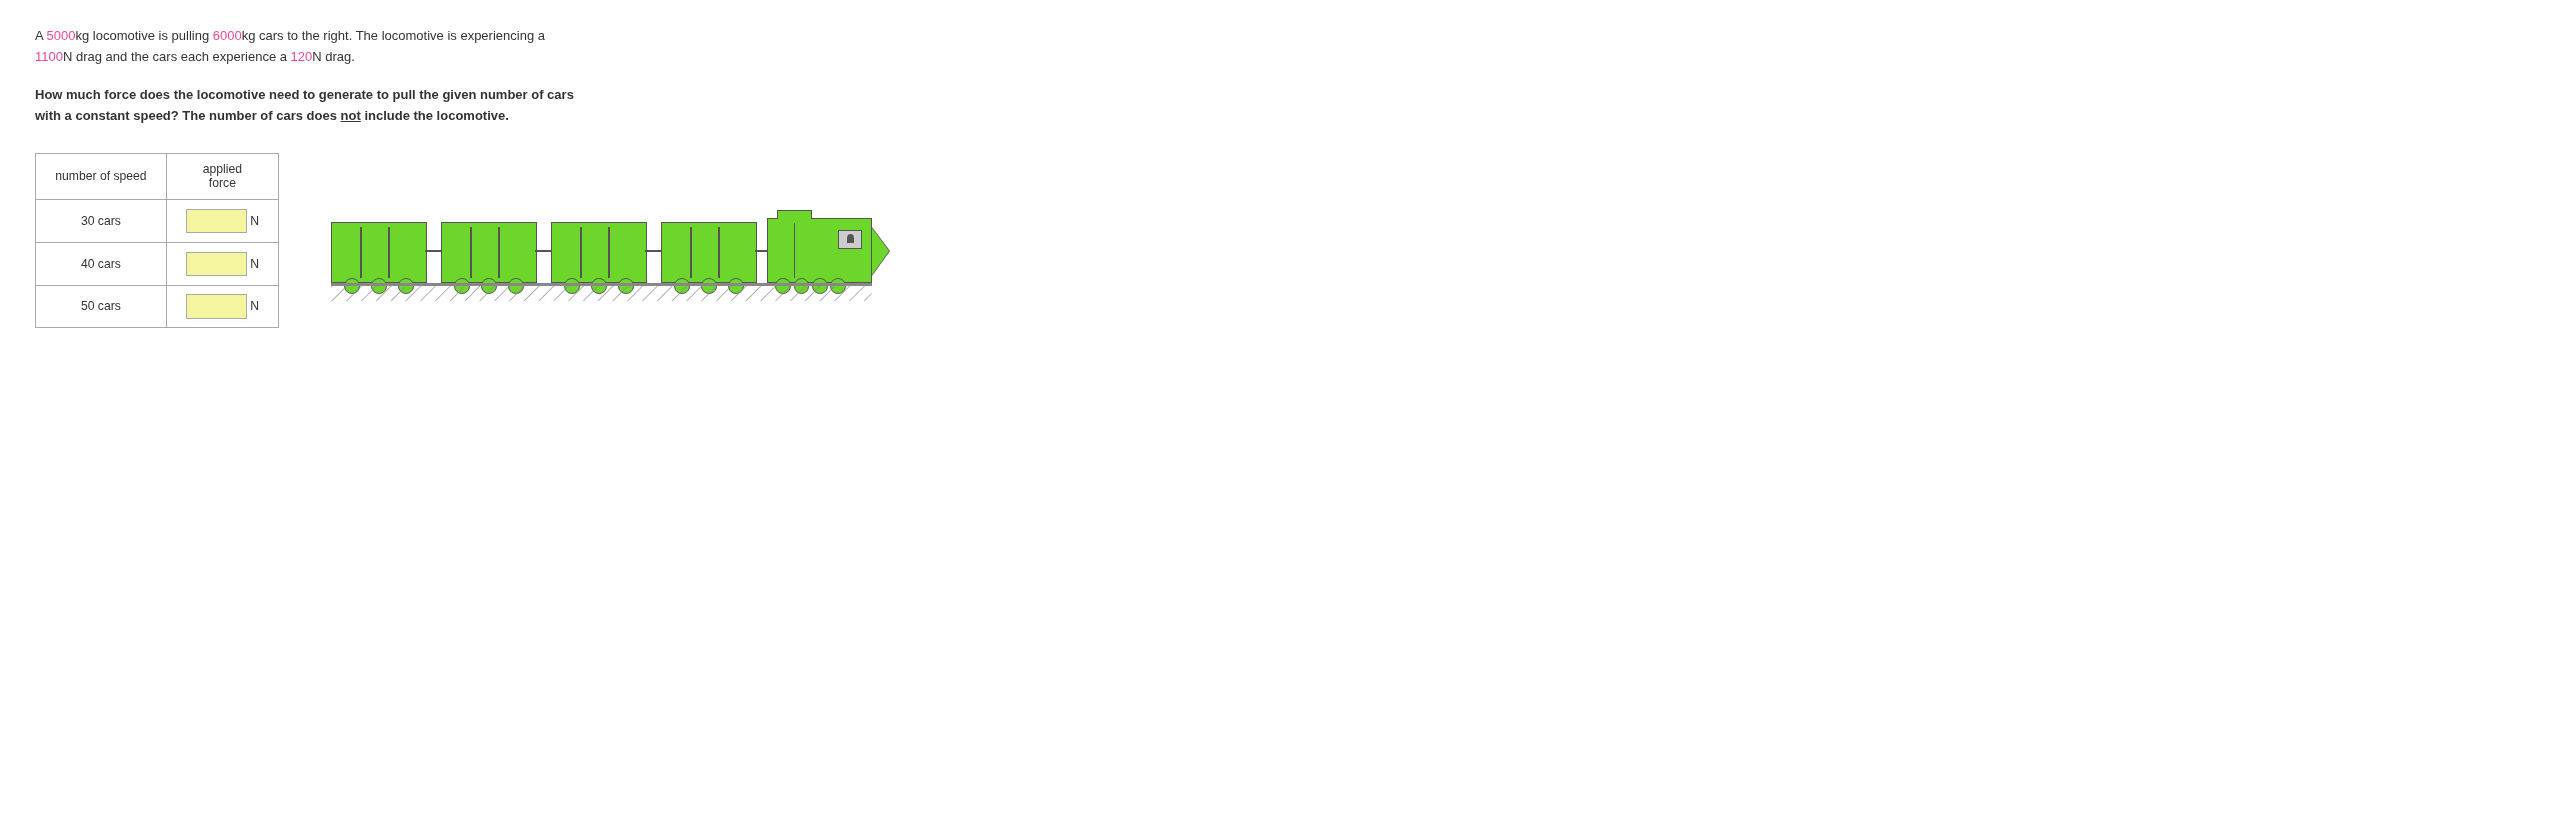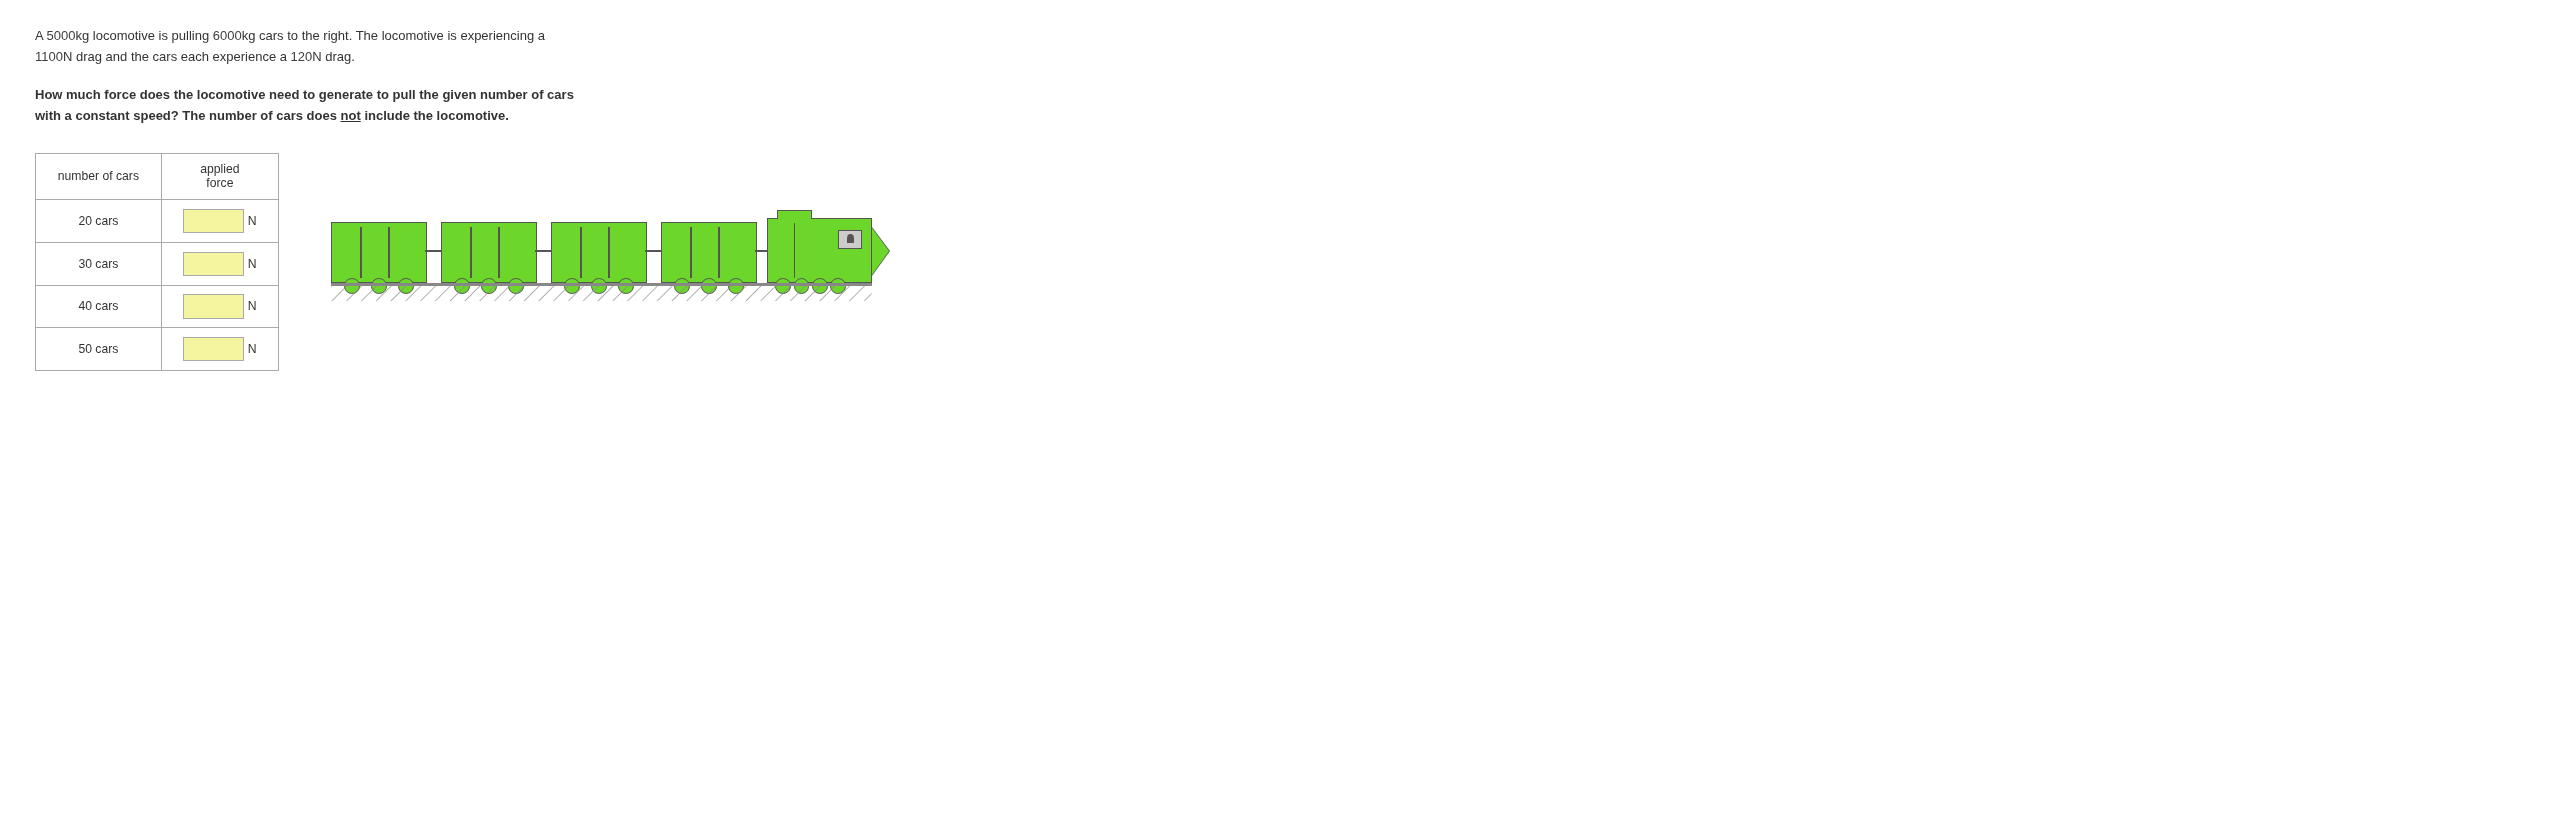--- a/index.html
+++ b/index.html
@@ -8,21 +8,21 @@
       font-size: 13px;
       background: #fff;
       color: #333;
       padding: 26px 35px;
     }
     .intro-text {
       max-width: 611px;
       line-height: 1.6;
       margin-bottom: 17.5px;
     }
-    .highlight-blue { color: #404040; }
+    .highlight-blue { color: #ec4899; }
     .question-text {
       max-width: 611px;
       line-height: 1.6;
       margin-bottom: 26px;
       font-weight: bold;
     }
     .underline { text-decoration: underline; text-align: center; }
 
     .main-layout {
       display: flex;
@@ -202,35 +202,26 @@
   <span>How much force does the locomotive need to generate to pull the given number of cars</span><br>
   <span>with a constant speed? The number of cars does </span><span class="underline">not</span><span> include the locomotive.</span>
 </div>
 
 <div class="main-layout">
 
   <div>
     <table class="data-table">
       <thead>
         <tr>
-          <th>number of cars</th>
+          <th>number of speed</th>
           <th style="white-space:pre-line;">applied
 force</th>
         </tr>
       </thead>
       <tbody id="table-body">
-          <tr>
-            <td>20 cars</td>
-            <td>
-              <div class="input-cell">
-                <input type="text" class="answer-input" style="">
-                <span>N</span>
-              </div>
-            </td>
-          </tr>
           <tr>
             <td>30 cars</td>
             <td>
               <div class="input-cell">
                 <input type="text" class="answer-input" style="">
                 <span>N</span>
               </div>
             </td>
           </tr>
           <tr>

